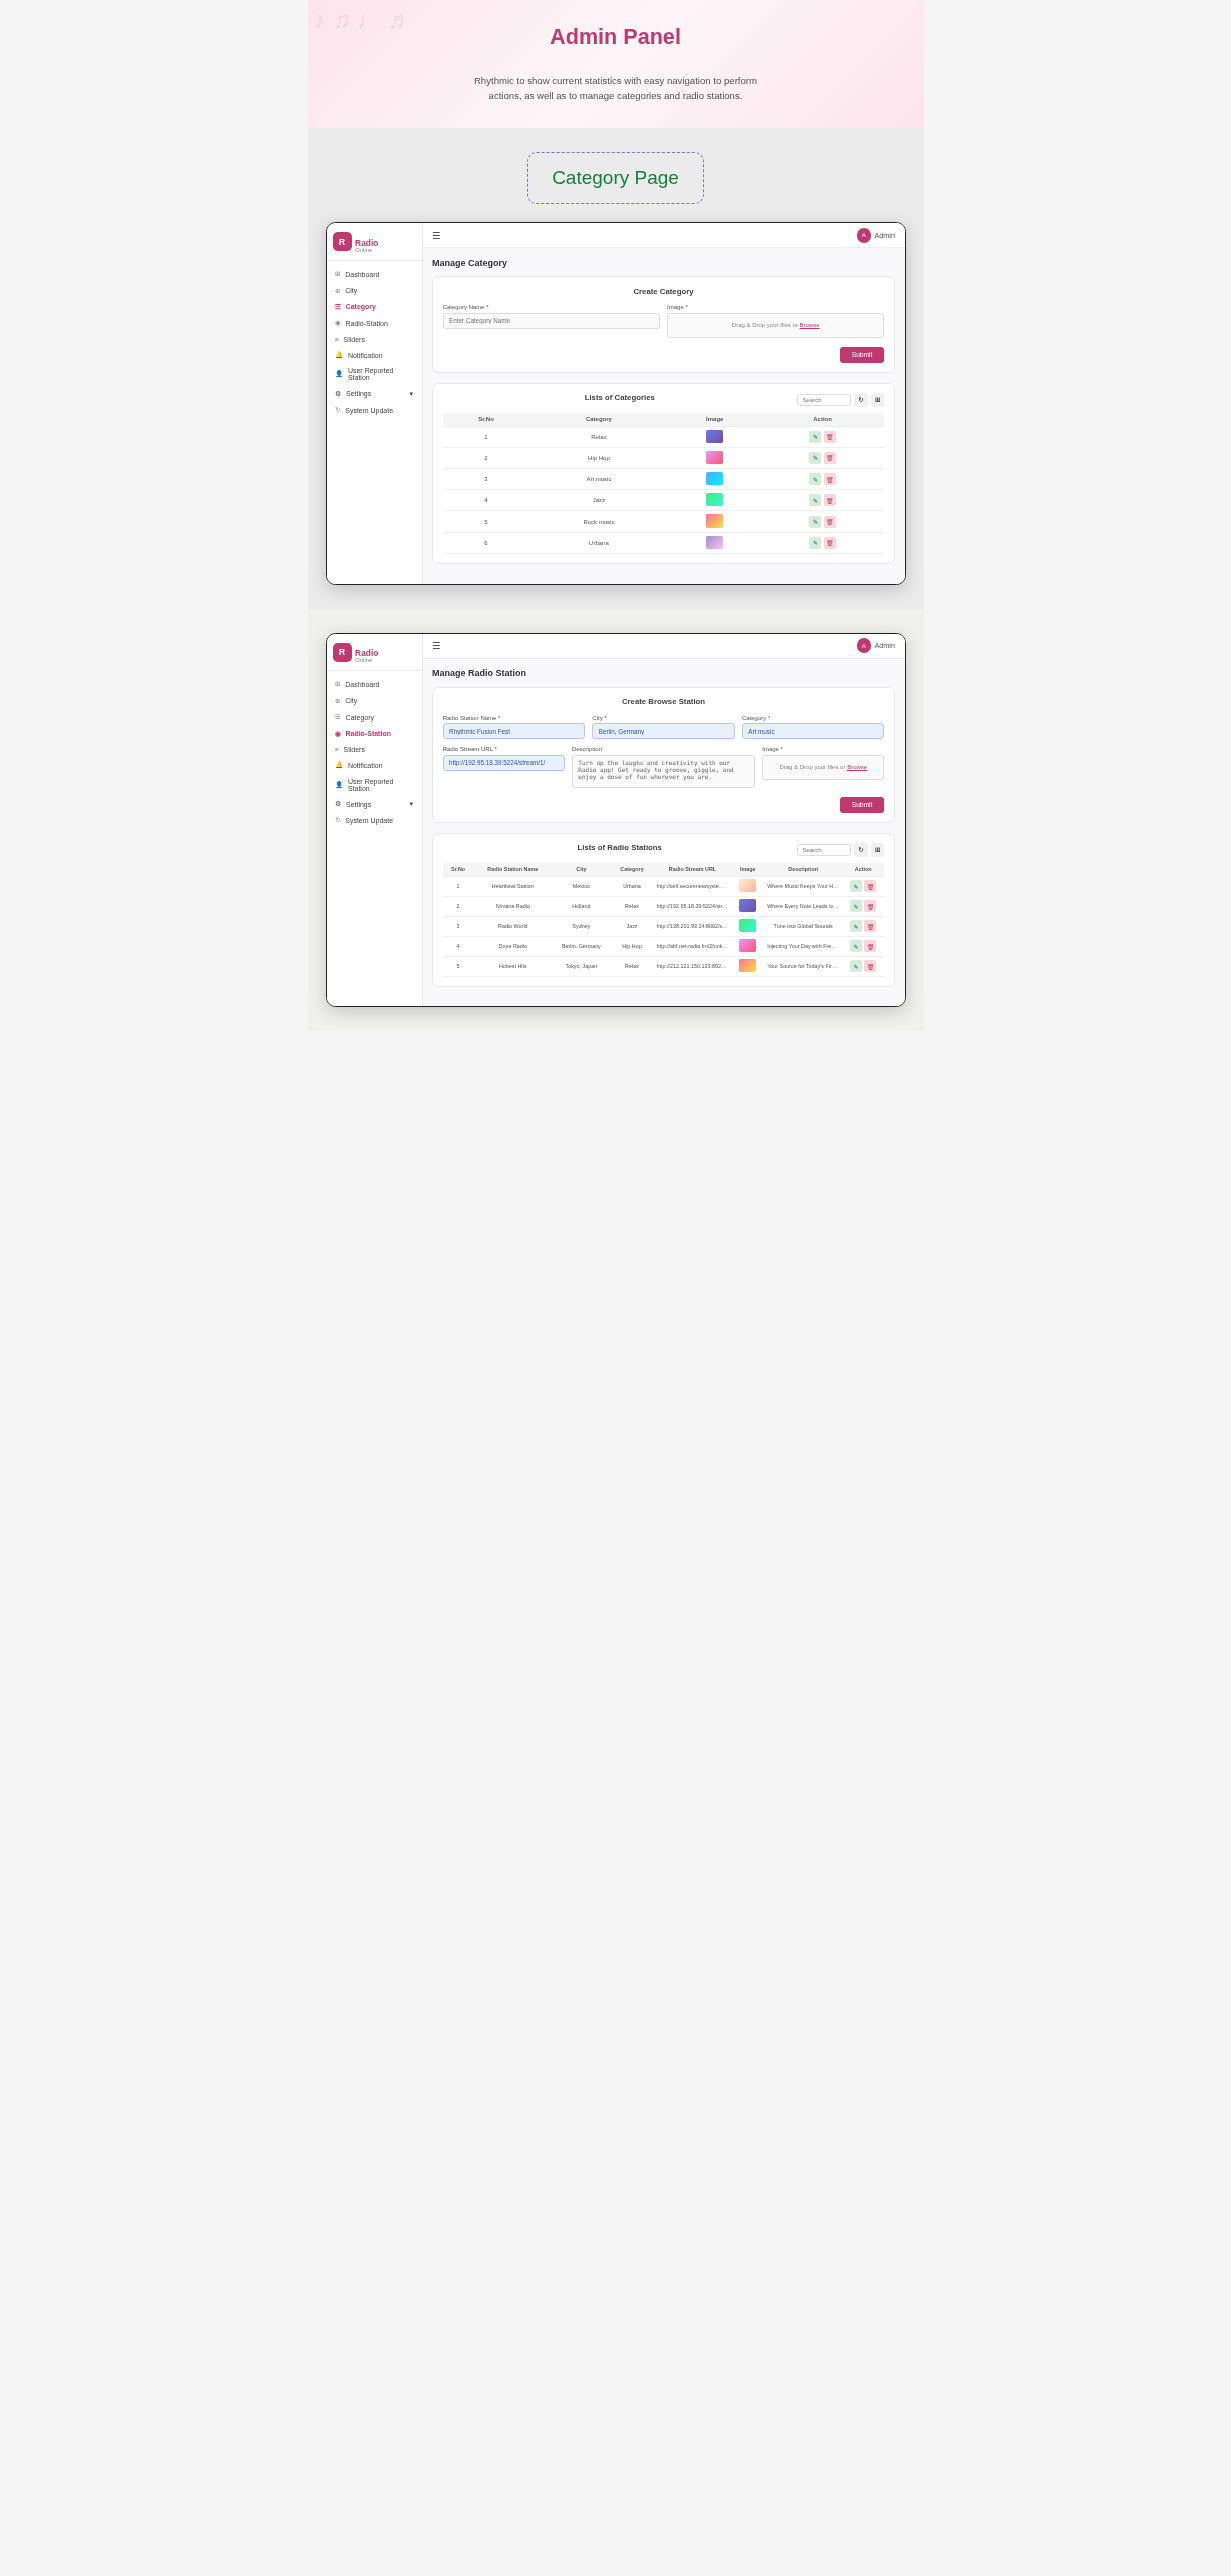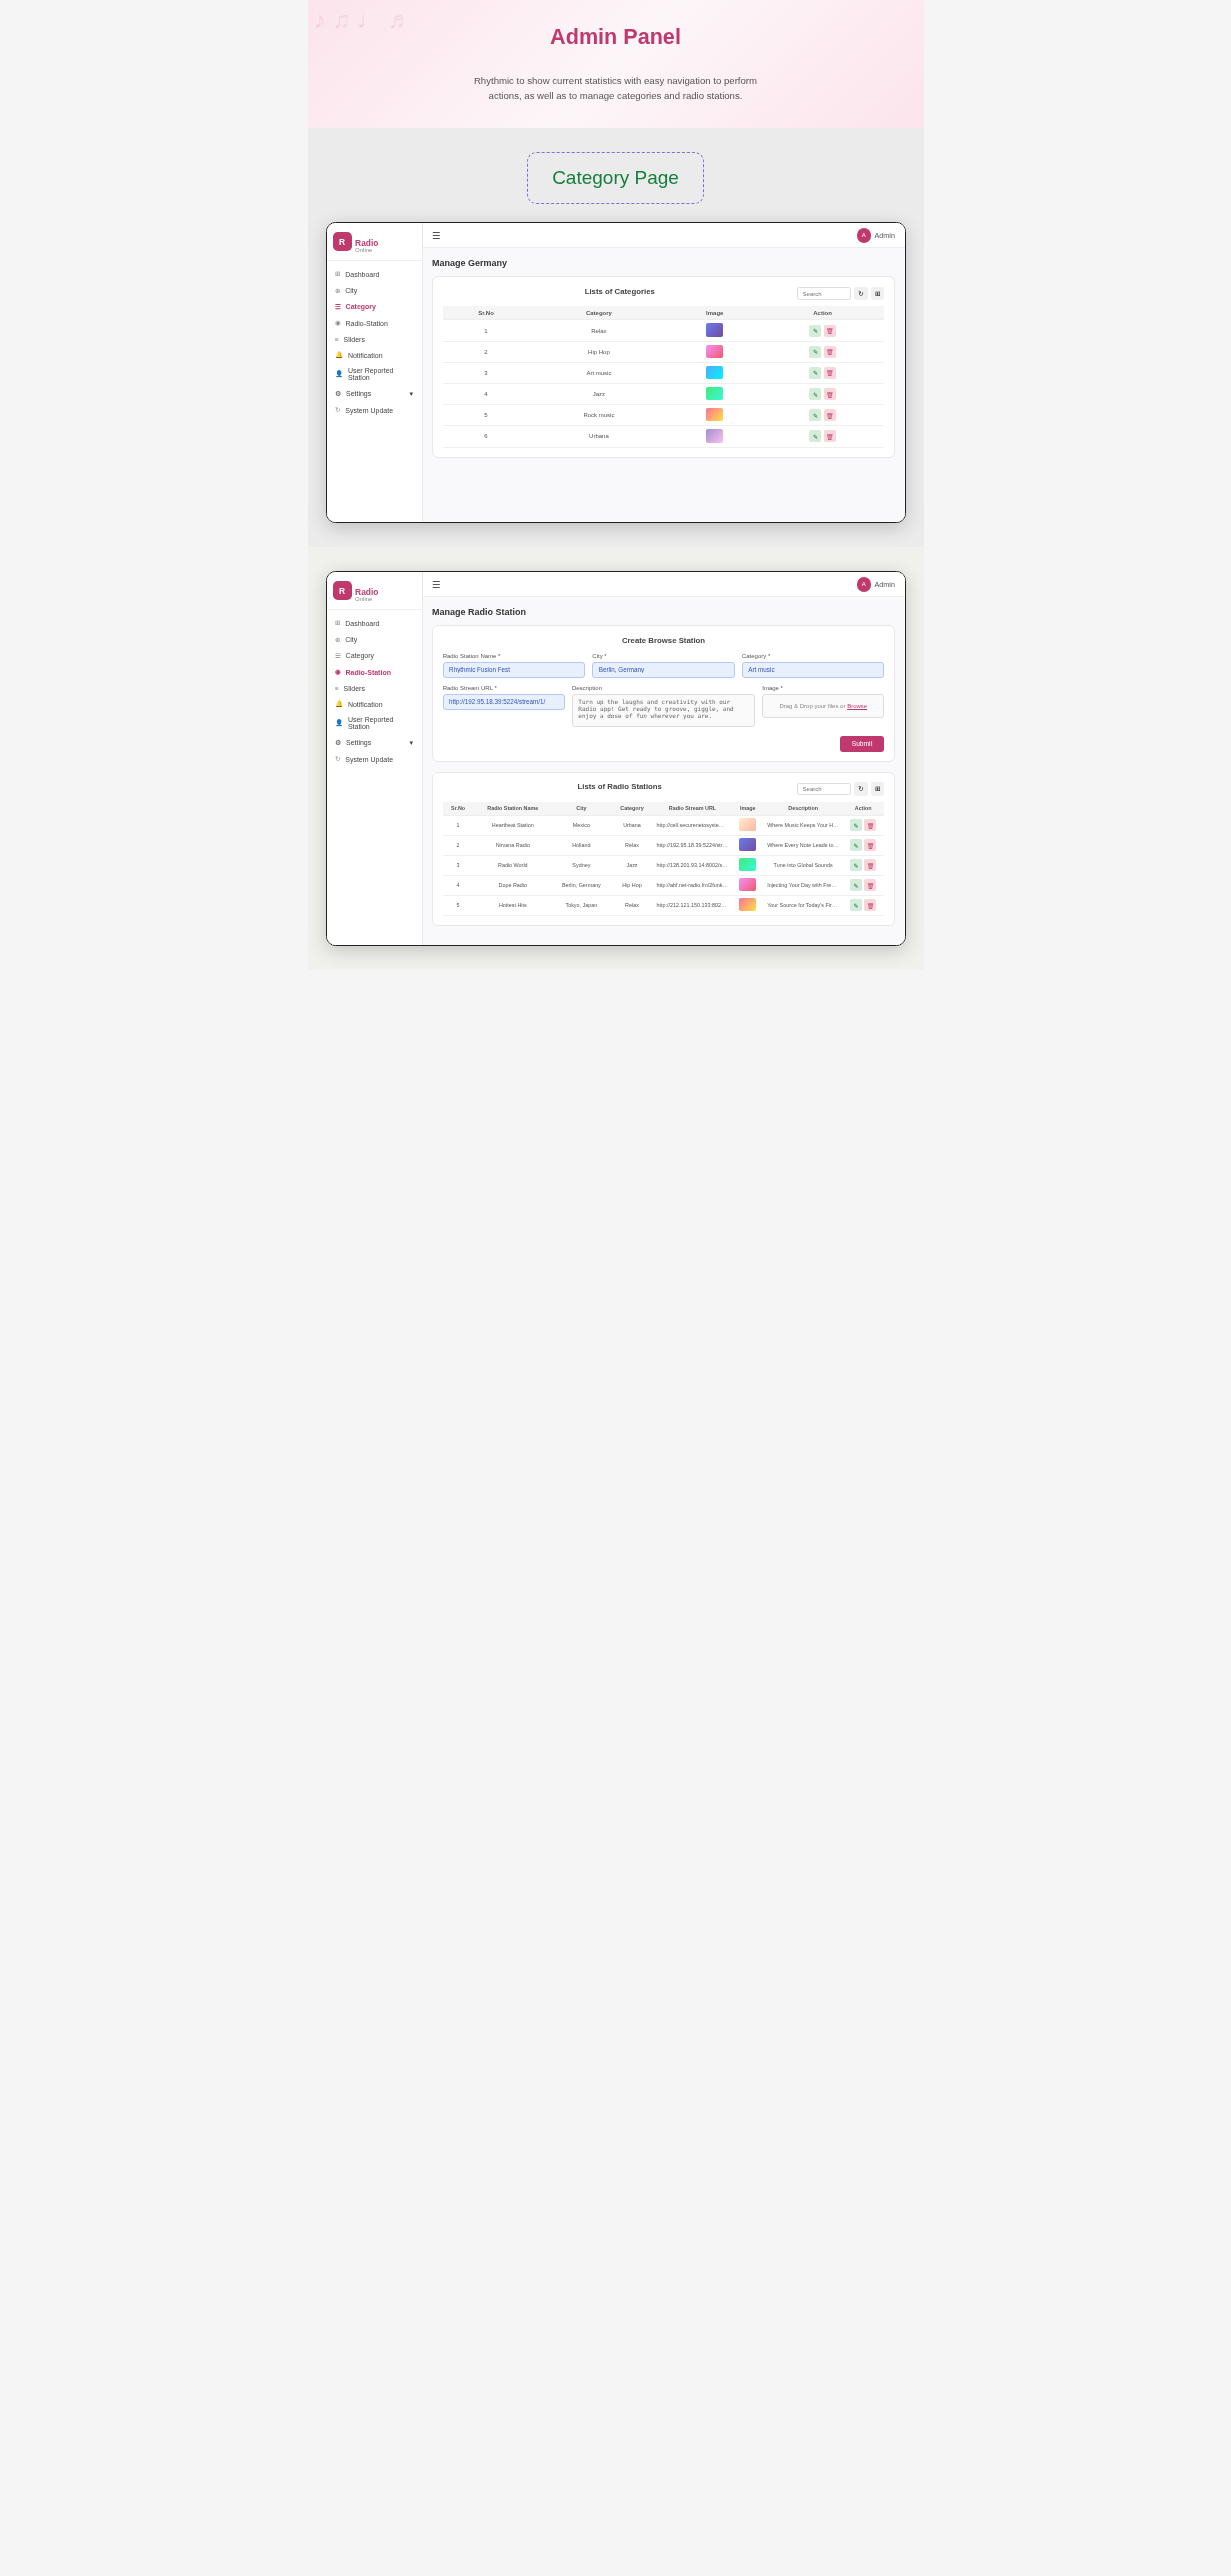--- a/index.html
+++ b/index.html
@@ -419,22 +419,41 @@
 
     <div class="main-content">
       <div class="topbar">
         <span class="topbar-hamburger">☰</span>
         <div class="topbar-admin">
           <div class="admin-avatar">A</div>
           <span>Admin</span>
         </div>
       </div>
       <div class="page-content">
-        <div class="page-title">Manage Germany</div>
-
+        <div class="page-title">Manage Category</div>
+
+        <div class="card">
+          <div class="card-title">Create Category</div>
+          <div class="form-row">
+            <div class="form-group">
+              <label class="form-label">Category Name *</label>
+              <input class="form-input" type="text" placeholder="Enter Category Name" style="">
+            </div>
+            <div class="form-group">
+              <label class="form-label">Image *</label>
+              <div class="drop-zone">
+                <span>Drag &amp; Drop your files or</span>
+                <span class="browse">Browse</span>
+              </div>
+            </div>
+          </div>
+          <div class="clearfix">
+            <button class="submit-btn">Submit</button>
+          </div>
+        </div>
 
         <div class="card">
           <div class="table-header-row">
             <div class="table-section-title">Lists of Categories</div>
             <div class="table-actions-right">
               <input class="search-input" type="text" placeholder="Search" style="">
               <button class="icon-btn">↻</button>
               <button class="icon-btn">⊞</button>
             </div>
           </div>

